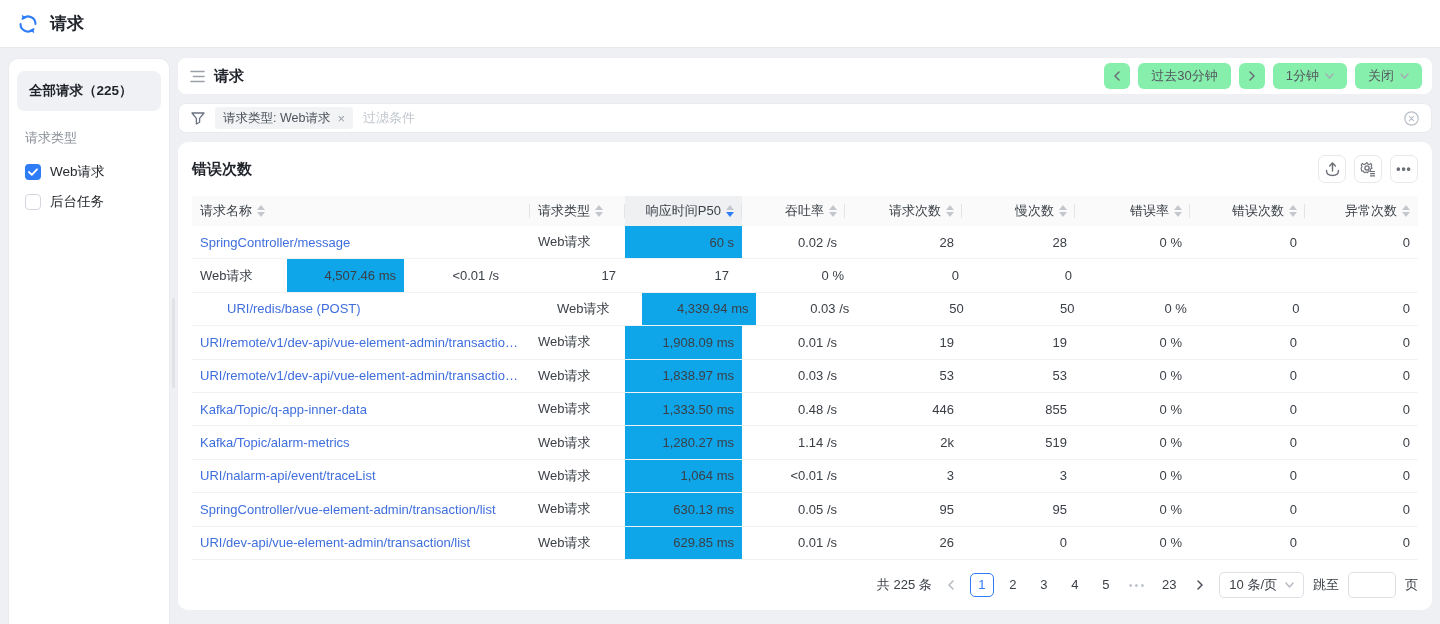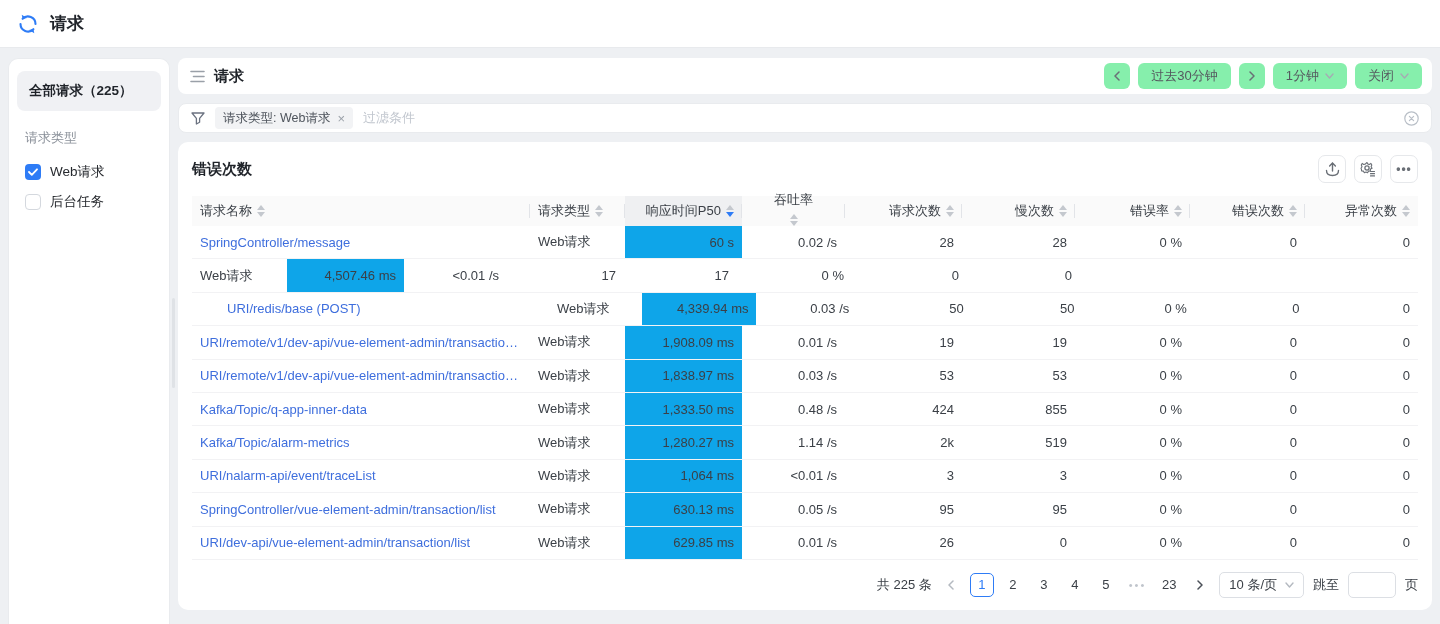--- a/index.html
+++ b/index.html
@@ -273,21 +273,21 @@
             <span>响应时间P50</span>
             <span class="caret-stack">
               <svg width="8" height="5" viewBox="0 0 10 6">
                 <path d="M5 0L10 6H0z" fill="#c4c8ce"></path>
               </svg>
               <svg width="8" height="5" viewBox="0 0 10 6">
                 <path d="M5 6L0 0h10z" fill="#2e7cf6"></path>
               </svg>
             </span>
           </div>
-          <div class="th right" style="width: 103px; flex-direction: column;">
+          <div class="th right" style="width: 103px;">
             <span>吞吐率</span>
             <span class="caret-stack">
               <svg width="8" height="5" viewBox="0 0 10 6">
                 <path d="M5 0L10 6H0z" fill="#c4c8ce"></path>
               </svg>
               <svg width="8" height="5" viewBox="0 0 10 6">
                 <path d="M5 6L0 0h10z" fill="#c4c8ce"></path>
               </svg>
             </span>
           </div>
@@ -410,21 +410,21 @@
             <div class="cell right" style="width: 115px;">0</div>
             <div class="cell right" style="width: 113px;">0</div>
           </div>
           <div class="trow">
             <div class="cell" style="width: 338px;">
               <span class="link">Kafka/Topic/q-app-inner-data</span>
             </div>
             <div class="cell" style="width: 95px;">Web请求</div>
             <div class="cell right sorted" style="width: 117px;">1,333.50 ms</div>
             <div class="cell right" style="width: 103px;">0.48 /s</div>
-            <div class="cell right" style="width: 117px;">424</div>
+            <div class="cell right" style="width: 117px;">446</div>
             <div class="cell right" style="width: 113px;">855</div>
             <div class="cell right" style="width: 115px;">0 %</div>
             <div class="cell right" style="width: 115px;">0</div>
             <div class="cell right" style="width: 113px;">0</div>
           </div>
           <div class="trow">
             <div class="cell" style="width: 338px;">
               <span class="link">Kafka/Topic/alarm-metrics</span>
             </div>
             <div class="cell" style="width: 95px;">Web请求</div>

